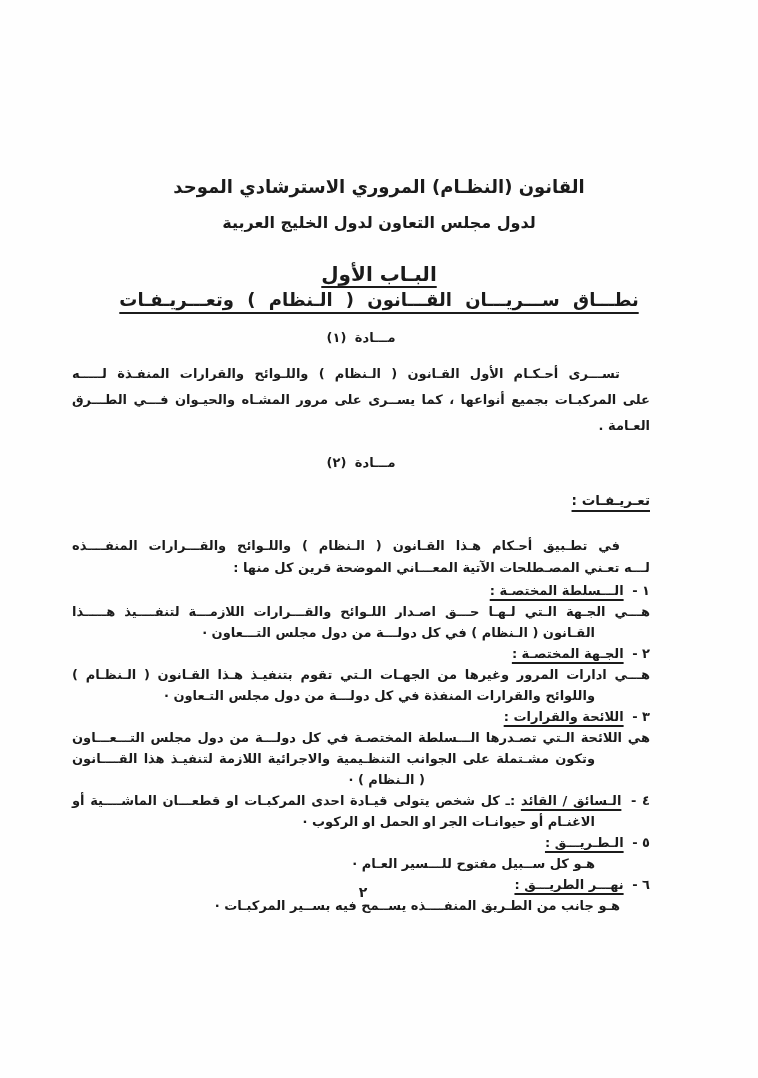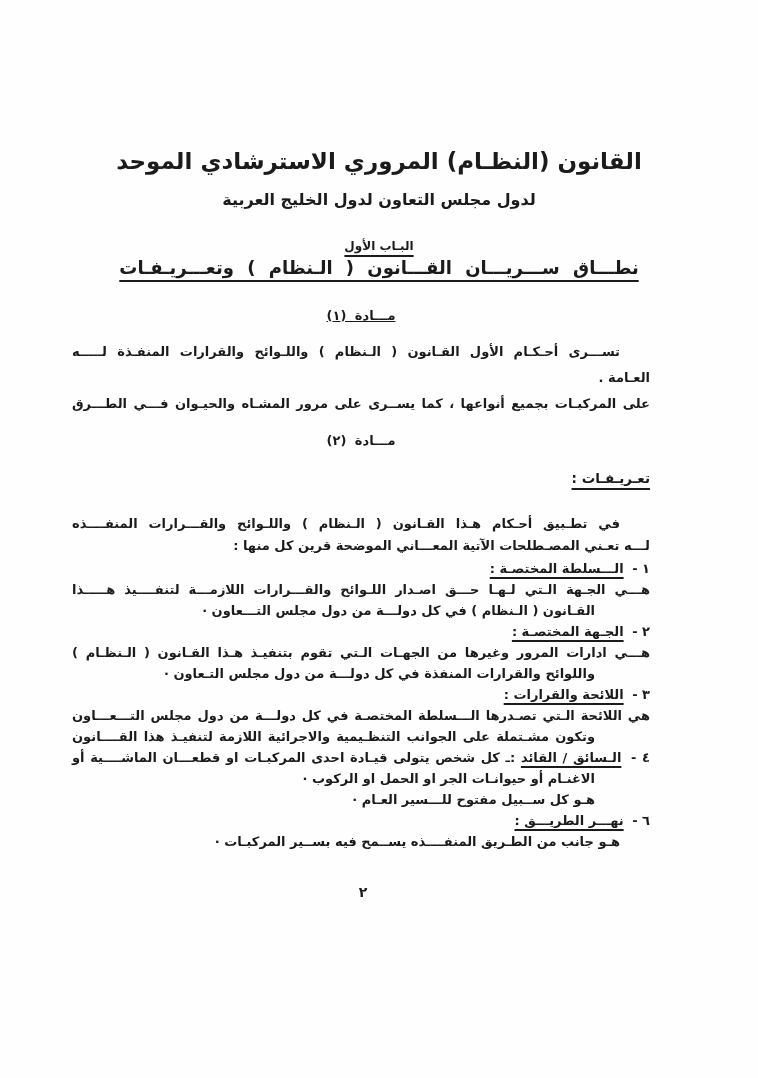--- a/index.html
+++ b/index.html
@@ -11,35 +11,35 @@
     margin: 0 auto;
     background: #fefefe;
     color: #1b1b1b;
     font-family: "DejaVu Sans", sans-serif;
     font-weight: 700;
     direction: rtl;
     overflow: hidden;
   }
   
   .titles { text-align: center; padding-top: 148px; }
-  .title1 { font-size: 23px; letter-spacing: 0; }
+  .title1 { font-size: 18px; letter-spacing: 0; margin-top: 28px; }
   .title2 { font-size: 16px; margin-top: 16px; text-align: center; }
   .chapter {
-    font-size: 12px; margin-top: 16px; display: inline-block;
+    font-size: 20px; margin-top: 16px; display: inline-block;
     text-decoration: underline; text-underline-offset: 5px; text-decoration-thickness: 1.5px;
   }
   .chapter-wrap { margin-top: 14px; }
   .subtitle {
     font-size: 18px; margin-top: 3px; word-spacing: 7px;
     text-decoration: underline; text-underline-offset: 6px; text-decoration-thickness: 1.5px;
   }
   
   .content { margin: 0 108px 0 72px; }
   .art-heading { text-align: center; font-size: 13px; word-spacing: 4px; }
-  .art1-heading { margin-top: 30px; text-decoration: underline; }
+  .art1-heading { margin-top: 20px; }
   .art2-heading { margin-top: 16px; }
   .body-lines { margin-top: 16px; font-size: 13px; line-height: 26px; }
   .defs-label {
     margin-top: 22px; font-size: 13.5px; display: inline-block;
     text-decoration: underline; text-underline-offset: 5px; text-decoration-thickness: 1.5px;
   }
   .defs-intro { font-size: 13px; line-height: 22px; margin-top: 26px; }
   .def-items { font-size: 13px; line-height: 21px; margin-top: 1px; }
   
   .bline { text-align: right; white-space: normal; }
@@ -70,22 +70,22 @@
     </div>
     <div class="subtitle">نطـــاق ســـريـــان القـــانون ( الـنظام ) وتعـــريـفـات</div>
   </header>
 
   <main class="content">
 
     <div class="art-heading art1-heading">مـــادة  (١)</div>
 
     <section class="body-lines" id="art1-lines">
         <div class="bline i1 fill">تســـرى أحـكـام الأول القـانون ( الـنظام ) واللـوائح والقرارات المنفـذة لـــــه</div>
+        <div class="bline fill">على المركبـات بجميع أنواعها ، كما يســرى على مرور المشـاه والحيـوان فـــي الطـــرق</div>
         <div class="bline">العـامة .</div>
-        <div class="bline fill">على المركبـات بجميع أنواعها ، كما يســرى على مرور المشـاه والحيـوان فـــي الطـــرق</div>
       </section>
 
     <div class="art-heading art2-heading">مـــادة  (٢)</div>
 
     <div>
       <span class="defs-label">تعـريـفـات :</span>
     </div>
 
     <section class="defs-intro" id="defs-intro">
         <div class="bline i1 fill">في تطـبيق أحـكام هـذا القـانون ( الـنظام ) واللـوائح والقـــرارات المنفــــذه</div>
@@ -100,26 +100,28 @@
         </div>
         <div class="def-item">
           <div class="bline termline"><span class="num">٢ - </span><span class="term">الجـهة المختصـة :</span></div>
           <div class="bline fill">هـــي ادارات المرور وغيرها من الجهـات الـتي تقوم بتنفيـذ هـذا القـانون ( الـنظـام )</div>
           <div class="bline i2">واللوائح والقرارات المنفذة في كل دولـــة من دول مجلس التـعاون ·</div>
         </div>
         <div class="def-item">
           <div class="bline termline"><span class="num">٣ - </span><span class="term">اللائحة والقرارات :</span></div>
           <div class="bline fill">هي اللائحة الـتي تصـدرها الـــسلطة المختصـة في كل دولـــة من دول مجلس التـــعـــاون</div>
           <div class="bline i2 fill">وتكون مشـتملة على الجوانب التنظـيمية والاجرائية اللازمة لتنفيـذ هذا القــــانون</div>
+          <div class="bline i3">( الـنظام ) ·</div>
         </div>
         <div class="def-item">
           <div class="bline termline fill"><span class="num">٤ - </span><span class="term">الـسائق / القائد</span> <span class="rest">:ـ كل شخص يتولى قيـادة احدى المركبـات او قطعـــان الماشــــية أو</span></div>
           <div class="bline i2">الاغنـام أو حيوانـات الجر او الحمل او الركوب ·</div>
         </div>
         <div class="def-item">
+          <div class="bline termline"><span class="num">٥ - </span><span class="term">الـطـريـــق :</span></div>
           <div class="bline i2">هـو كل ســبيل مفتوح للـــسير العـام ·</div>
         </div>
         <div class="def-item">
           <div class="bline termline"><span class="num">٦ - </span><span class="term">نهـــر الطريـــق :</span></div>
           <div class="bline i1">هـو جانب من الطـريق المنفــــذه يســمح فيه بســير المركبـات ·</div>
         </div>
       </section>
 
   </main>
 

